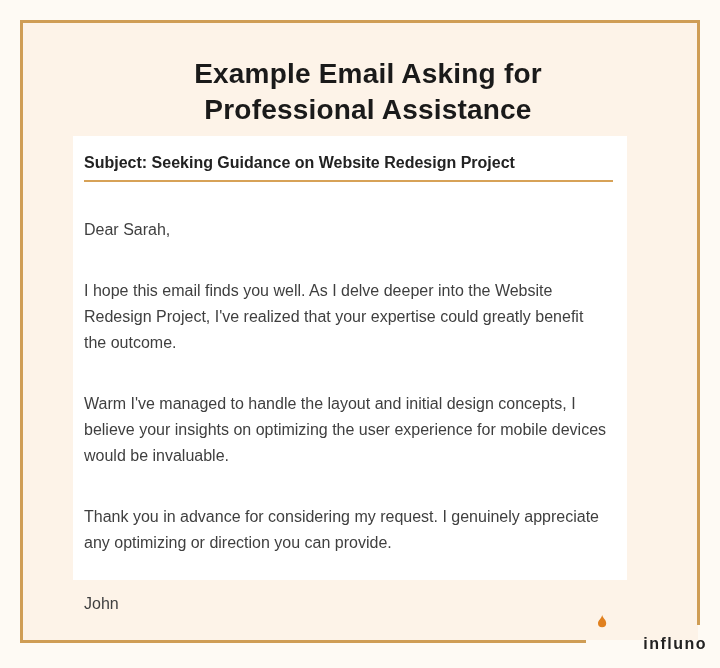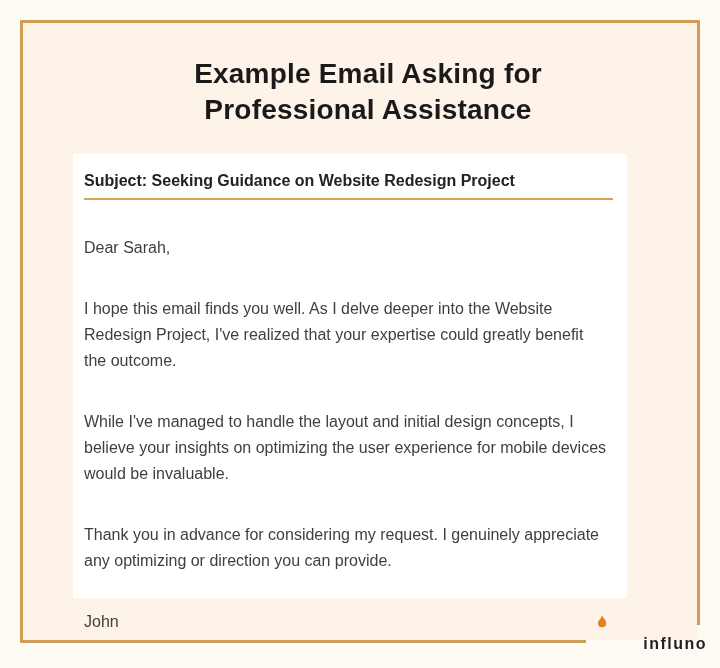--- a/index.html
+++ b/index.html
@@ -41,21 +41,21 @@
     font-size: 28px;
     line-height: 36px;
     font-weight: 700;
     color: #1a1a1a;
     letter-spacing: 0.2px;
   }
 
   .email-card {
     position: absolute;
     left: 73px;
-    top: 154px;
+    top: 136px;
     width: 554px;
     height: 444px;
     background: #ffffff;
     box-sizing: border-box;
     padding: 17px 14px 10px 11px;
   }
   .email-subject {
     font-size: 16px;
     font-weight: 700;
     color: #222222;
@@ -113,21 +113,21 @@
   <span>Example Email Asking for</span><br>
   <span>Professional Assistance</span>
 </h1>
 
 <div class="email-card">
   <div class="email-subject">Subject: Seeking Guidance on Website Redesign Project</div>
   <hr class="subject-divider">
   <div class="email-body">
     <p>Dear Sarah,</p>
     <p>I hope this email finds you well. As I delve deeper into the Website Redesign Project, I've realized that your expertise could greatly benefit the outcome.</p>
-    <p>While I've managed to handle the layout and initial design concepts, I believe your insights on optimizing the user experience for mobile devices would be invaluable.</p>
+    <p>Warm I've managed to handle the layout and initial design concepts, I believe your insights on optimizing the user experience for mobile devices would be invaluable.</p>
     <p>Thank you in advance for considering my request. I genuinely appreciate any optimizing or direction you can provide.</p>
     <p>John</p>
   </div>
 </div>
 
 <svg class="flame-icon" viewBox="0 0 10 13" style="position:absolute; left:auto; right:113px; top:615px; width:10px; height:13px;">
   <path d="M5.2 0 C 5.6 3.2, 9.2 4.6, 9.2 8.2 A 4.1 4.1 0 0 1 1 8.2 C 1 5.4, 4.4 3.6, 5.2 0 Z" fill="#e0801f"></path>
 </svg>
 
 <div class="brand-logo">

